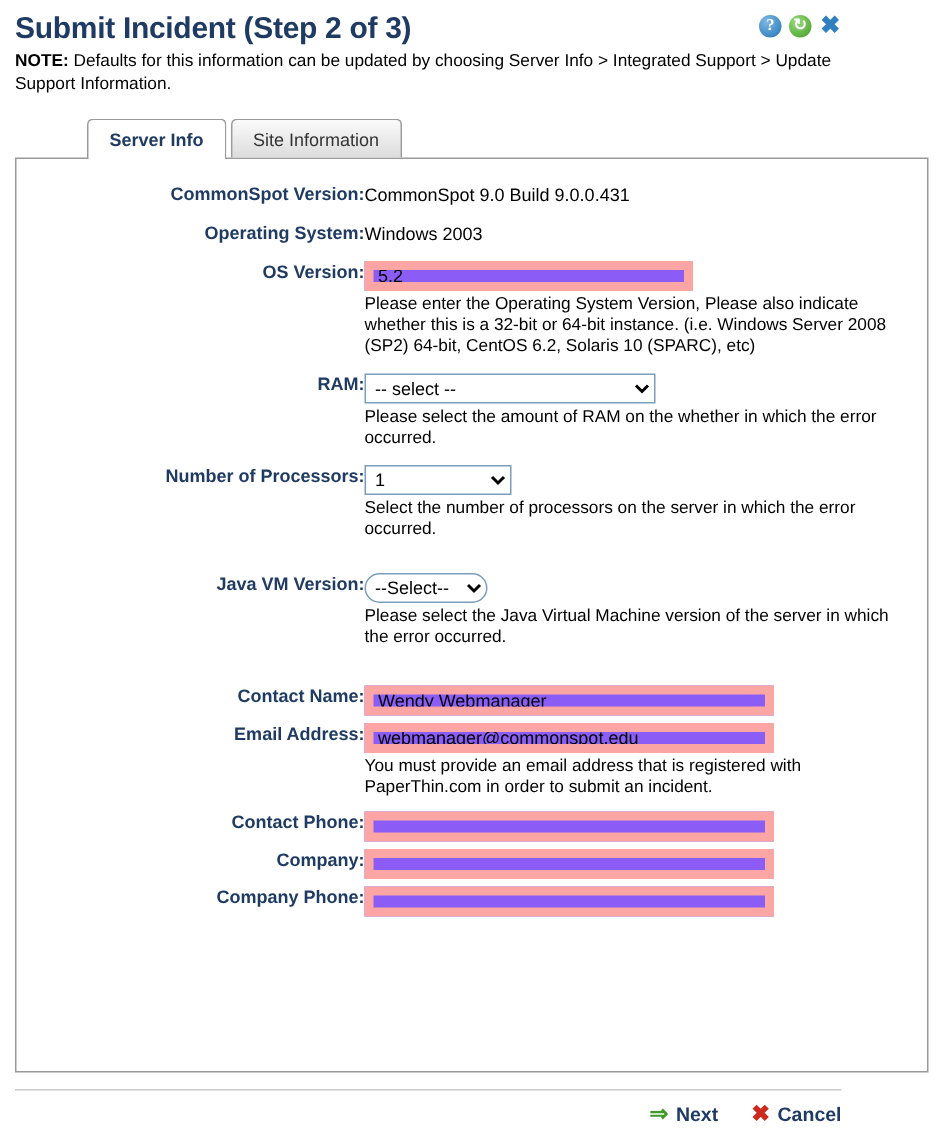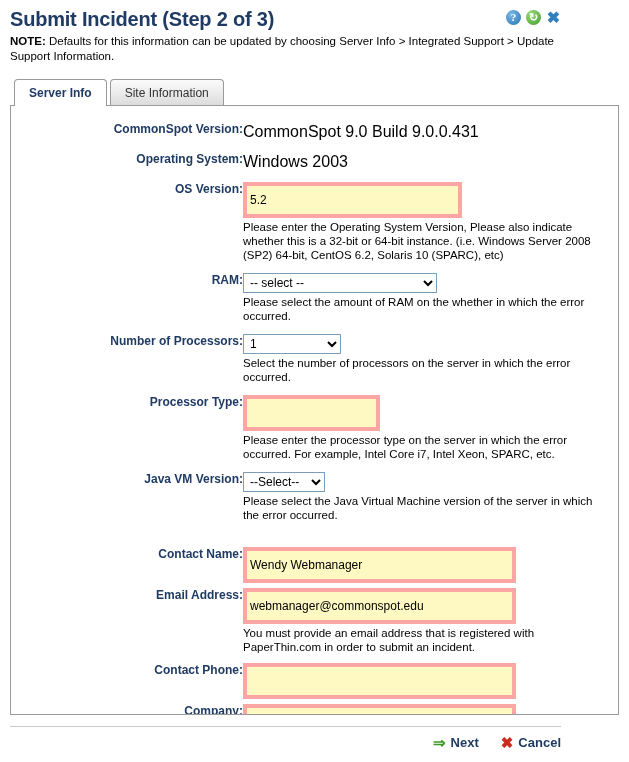--- a/index.html
+++ b/index.html
@@ -105,20 +105,21 @@
     margin-right: 3px;
     cursor: pointer;
     position: relative;
   }
   .tab.active {
     background: #ffffff;
     color: #1F3B63;
     top: 1px;
     padding-bottom: 6px;
     border-color: #9a9a9a;
+    margin-left: 44px;
   }
   .tab.inactive {
     color: #333333;
     font-weight: normal;
     background: linear-gradient(to bottom, #fbfbfb, #dcdcdc);
   }
   
   .panel {
     border: 1px solid #9a9a9a;
     background: #ffffff;
@@ -147,41 +148,41 @@
     white-space: nowrap;
     padding-top: 3px;
   }
   td.value {
     text-align: left;
     font-size: 12px;
     color: #000;
     padding-top: 3px;
   }
   .static-val {
-    font-size: 16px;
+    font-size: 12px;
     color: #000;
     padding-top: 1px;
     display: block;
   }
   .hint {
     font-size: 11.5px;
     color: #000;
     line-height: 14px;
     margin-top: 2px;
     max-width: 375px;
   }
   .spacer-row td { height: 11px; }
   input[type=text] {
     font-family: "Liberation Sans", sans-serif;
     font-size: 12px;
-    border: 4px solid #fca5a5;
-    padding: 14px 3px;
+    border: 6px solid #fca5a5;
+    padding: 4px 3px;
     box-sizing: border-box;
     height: 19px;
-    background: #fef9c3;
+    background: #8b5cf6;
     color: #000;
   }
   input.w-os { width: 219px; }
   input.w-proc { width: 137px; }
   input.w-wide { width: 273px; }
   textarea {
     font-family: "Liberation Sans", sans-serif;
     font-size: 12px;
     border: 1px solid #7b9ebd;
     width: 273px;
@@ -195,21 +196,21 @@
     font-size: 12px;
     border: 1px solid #7b9ebd;
     background: #ffffff;
     height: 20px;
     box-sizing: border-box;
     padding: 1px 2px;
     color: #000;
   }
   select.w-ram { width: 194px; }
   select.w-numproc { width: 98px; }
-  select.w-java { width: 82px; }
+  select.w-java { width: 82px; border-radius: 10px; }
   .section-head {
     font-weight: bold;
     color: #000000;
     font-size: 12px;
     padding-top: 6px;
     padding-bottom: 4px;
     padding-left: 14px;
   }
   
   .footer {
@@ -321,27 +322,20 @@
         <td class="value">
           <select class="w-numproc">
             <option>1</option>
           </select>
           <div class="hint">Select the number of processors on the server in which the error occurred.</div>
         </td>
       </tr>
       <tr class="spacer-row">
             <td colspan="2"></td>
           </tr>
-      <tr>
-        <td class="label">Processor Type:</td>
-        <td class="value">
-          <input type="text" class="w-proc" value="" style="">
-          <div class="hint">Please enter the processor type on the server in which the error occurred. For example, Intel Core i7, Intel Xeon, SPARC, etc.</div>
-        </td>
-      </tr>
       <tr class="spacer-row">
             <td colspan="2"></td>
           </tr>
       <tr>
         <td class="label">Java VM Version:</td>
         <td class="value">
           <select class="w-java">
             <option>--Select--</option>
           </select>
           <div class="hint">Please select the Java Virtual Machine version of the server in which the error occurred.</div>

